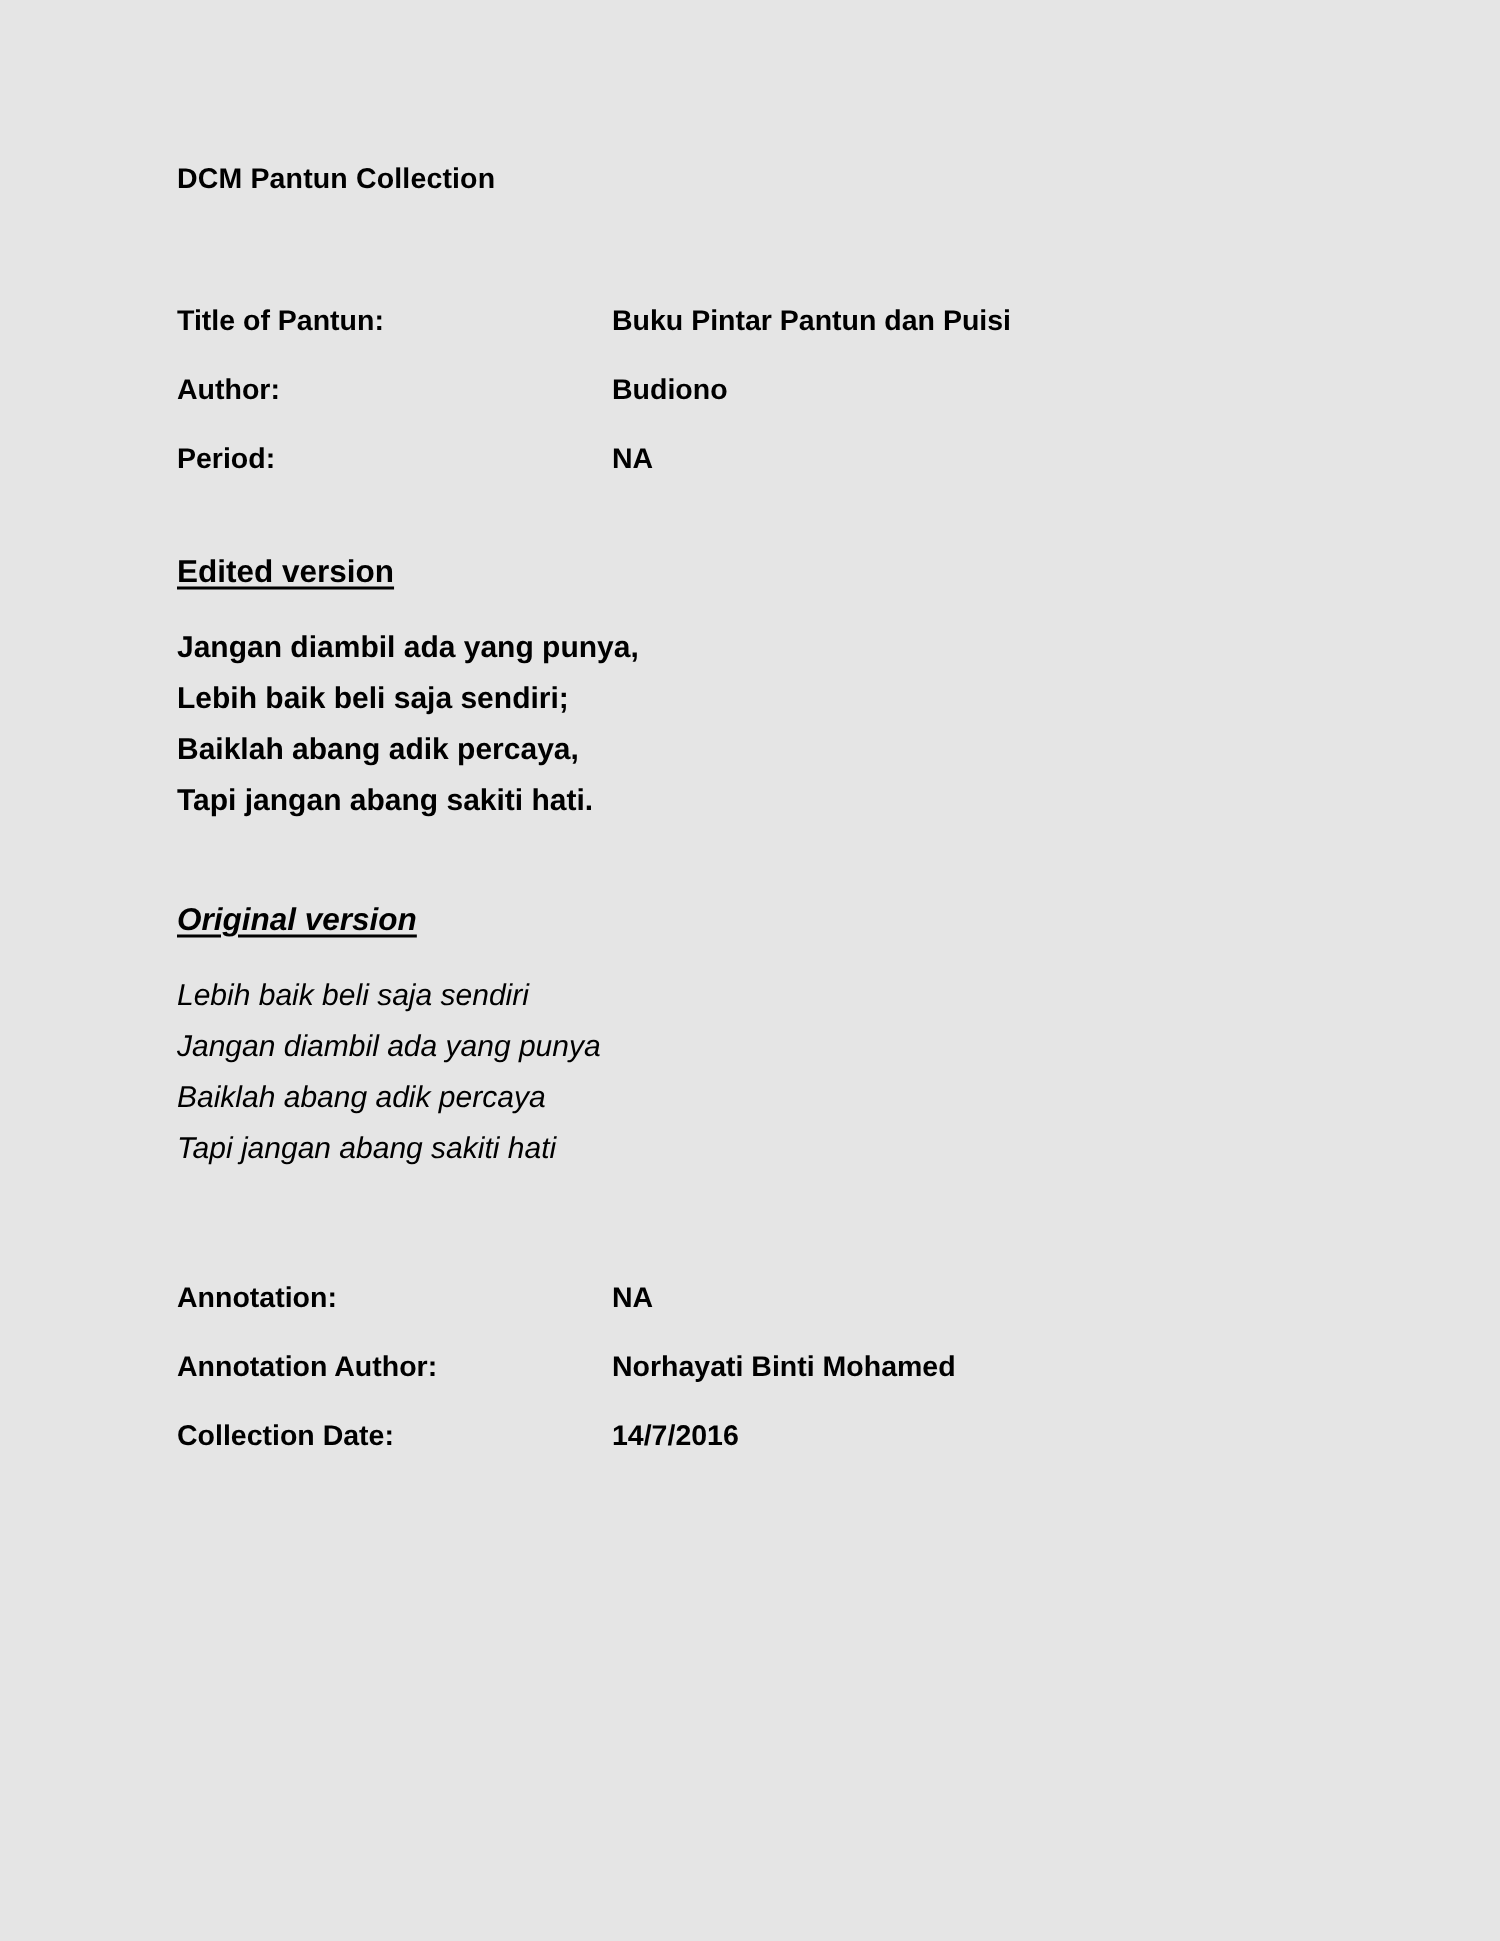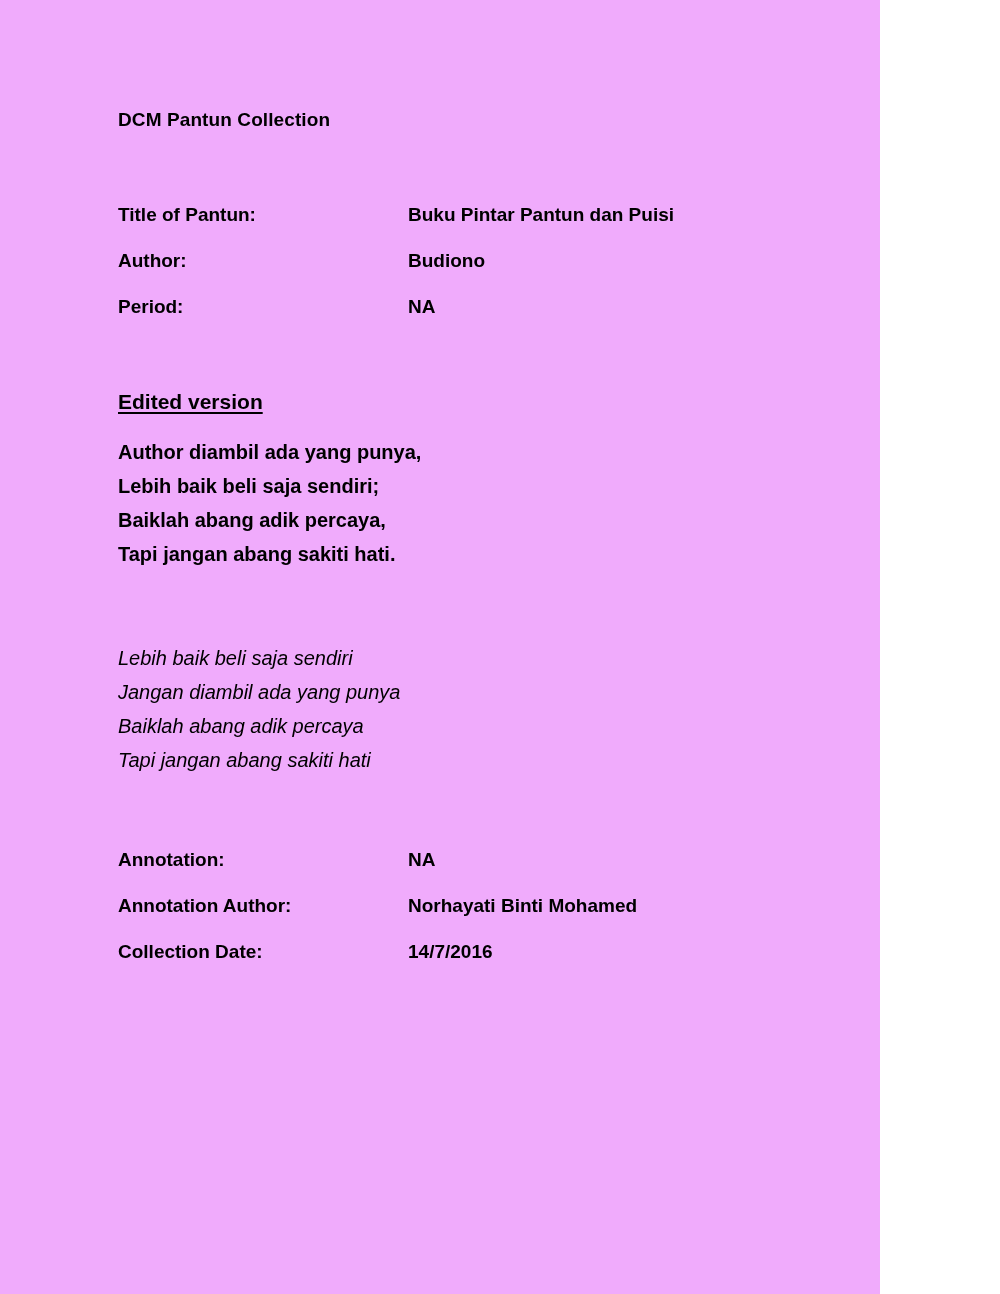--- a/index.html
+++ b/index.html
@@ -7,23 +7,23 @@
     margin: 0;
     padding: 0;
     background: #ffffff;
   }
   body {
     font-family: "Liberation Sans", sans-serif;
     color: #000000;
   }
   .page {
     position: relative;
-    width: 880px;
+    width: 1000px;
     height: 1294px;
-    background: #f0abfc;
+    background: #e5e5e5;
     overflow: hidden;
     box-sizing: border-box;
   }
   .content {
     position: absolute;
     left: 118px;
     top: 108px;
     width: 780px;
   }
 
@@ -72,21 +72,21 @@
     text-decoration: underline;
     text-underline-offset: 3px;
     display: inline-block;
     margin: 0;
   }
   .section-heading.italic {
     font-style: italic;
   }
 
   .section {
-    margin-top: 70px;
+    margin-top: 50px;
   }
   .section-verse {
     margin-top: 20px;
   }
 
   
   .verse-line {
     font-size: 20px;
     line-height: 34px;
     white-space: pre;
@@ -125,28 +125,31 @@
         <span class="meta-value">NA</span>
       </div>
 
     </div>
 
     <div class="section">
       <div>
         <span class="section-heading">Edited version</span>
       </div>
       <div class="section-verse verse-edited">
-        <div class="verse-line">Author diambil ada yang punya,</div>
+        <div class="verse-line">Jangan diambil ada yang punya,</div>
         <div class="verse-line">Lebih baik beli saja sendiri;</div>
         <div class="verse-line">Baiklah abang adik percaya,</div>
         <div class="verse-line">Tapi jangan abang sakiti hati.</div>
       </div>
     </div>
 
     <div class="section">
+      <div>
+        <span class="section-heading italic">Original version</span>
+      </div>
       <div class="section-verse verse-original">
         <div class="verse-line">Lebih baik beli saja sendiri</div>
         <div class="verse-line">Jangan diambil ada yang punya</div>
         <div class="verse-line">Baiklah abang adik percaya</div>
         <div class="verse-line">Tapi jangan abang sakiti hati</div>
       </div>
     </div>
 
     <div class="meta-block annotation-block">
 

